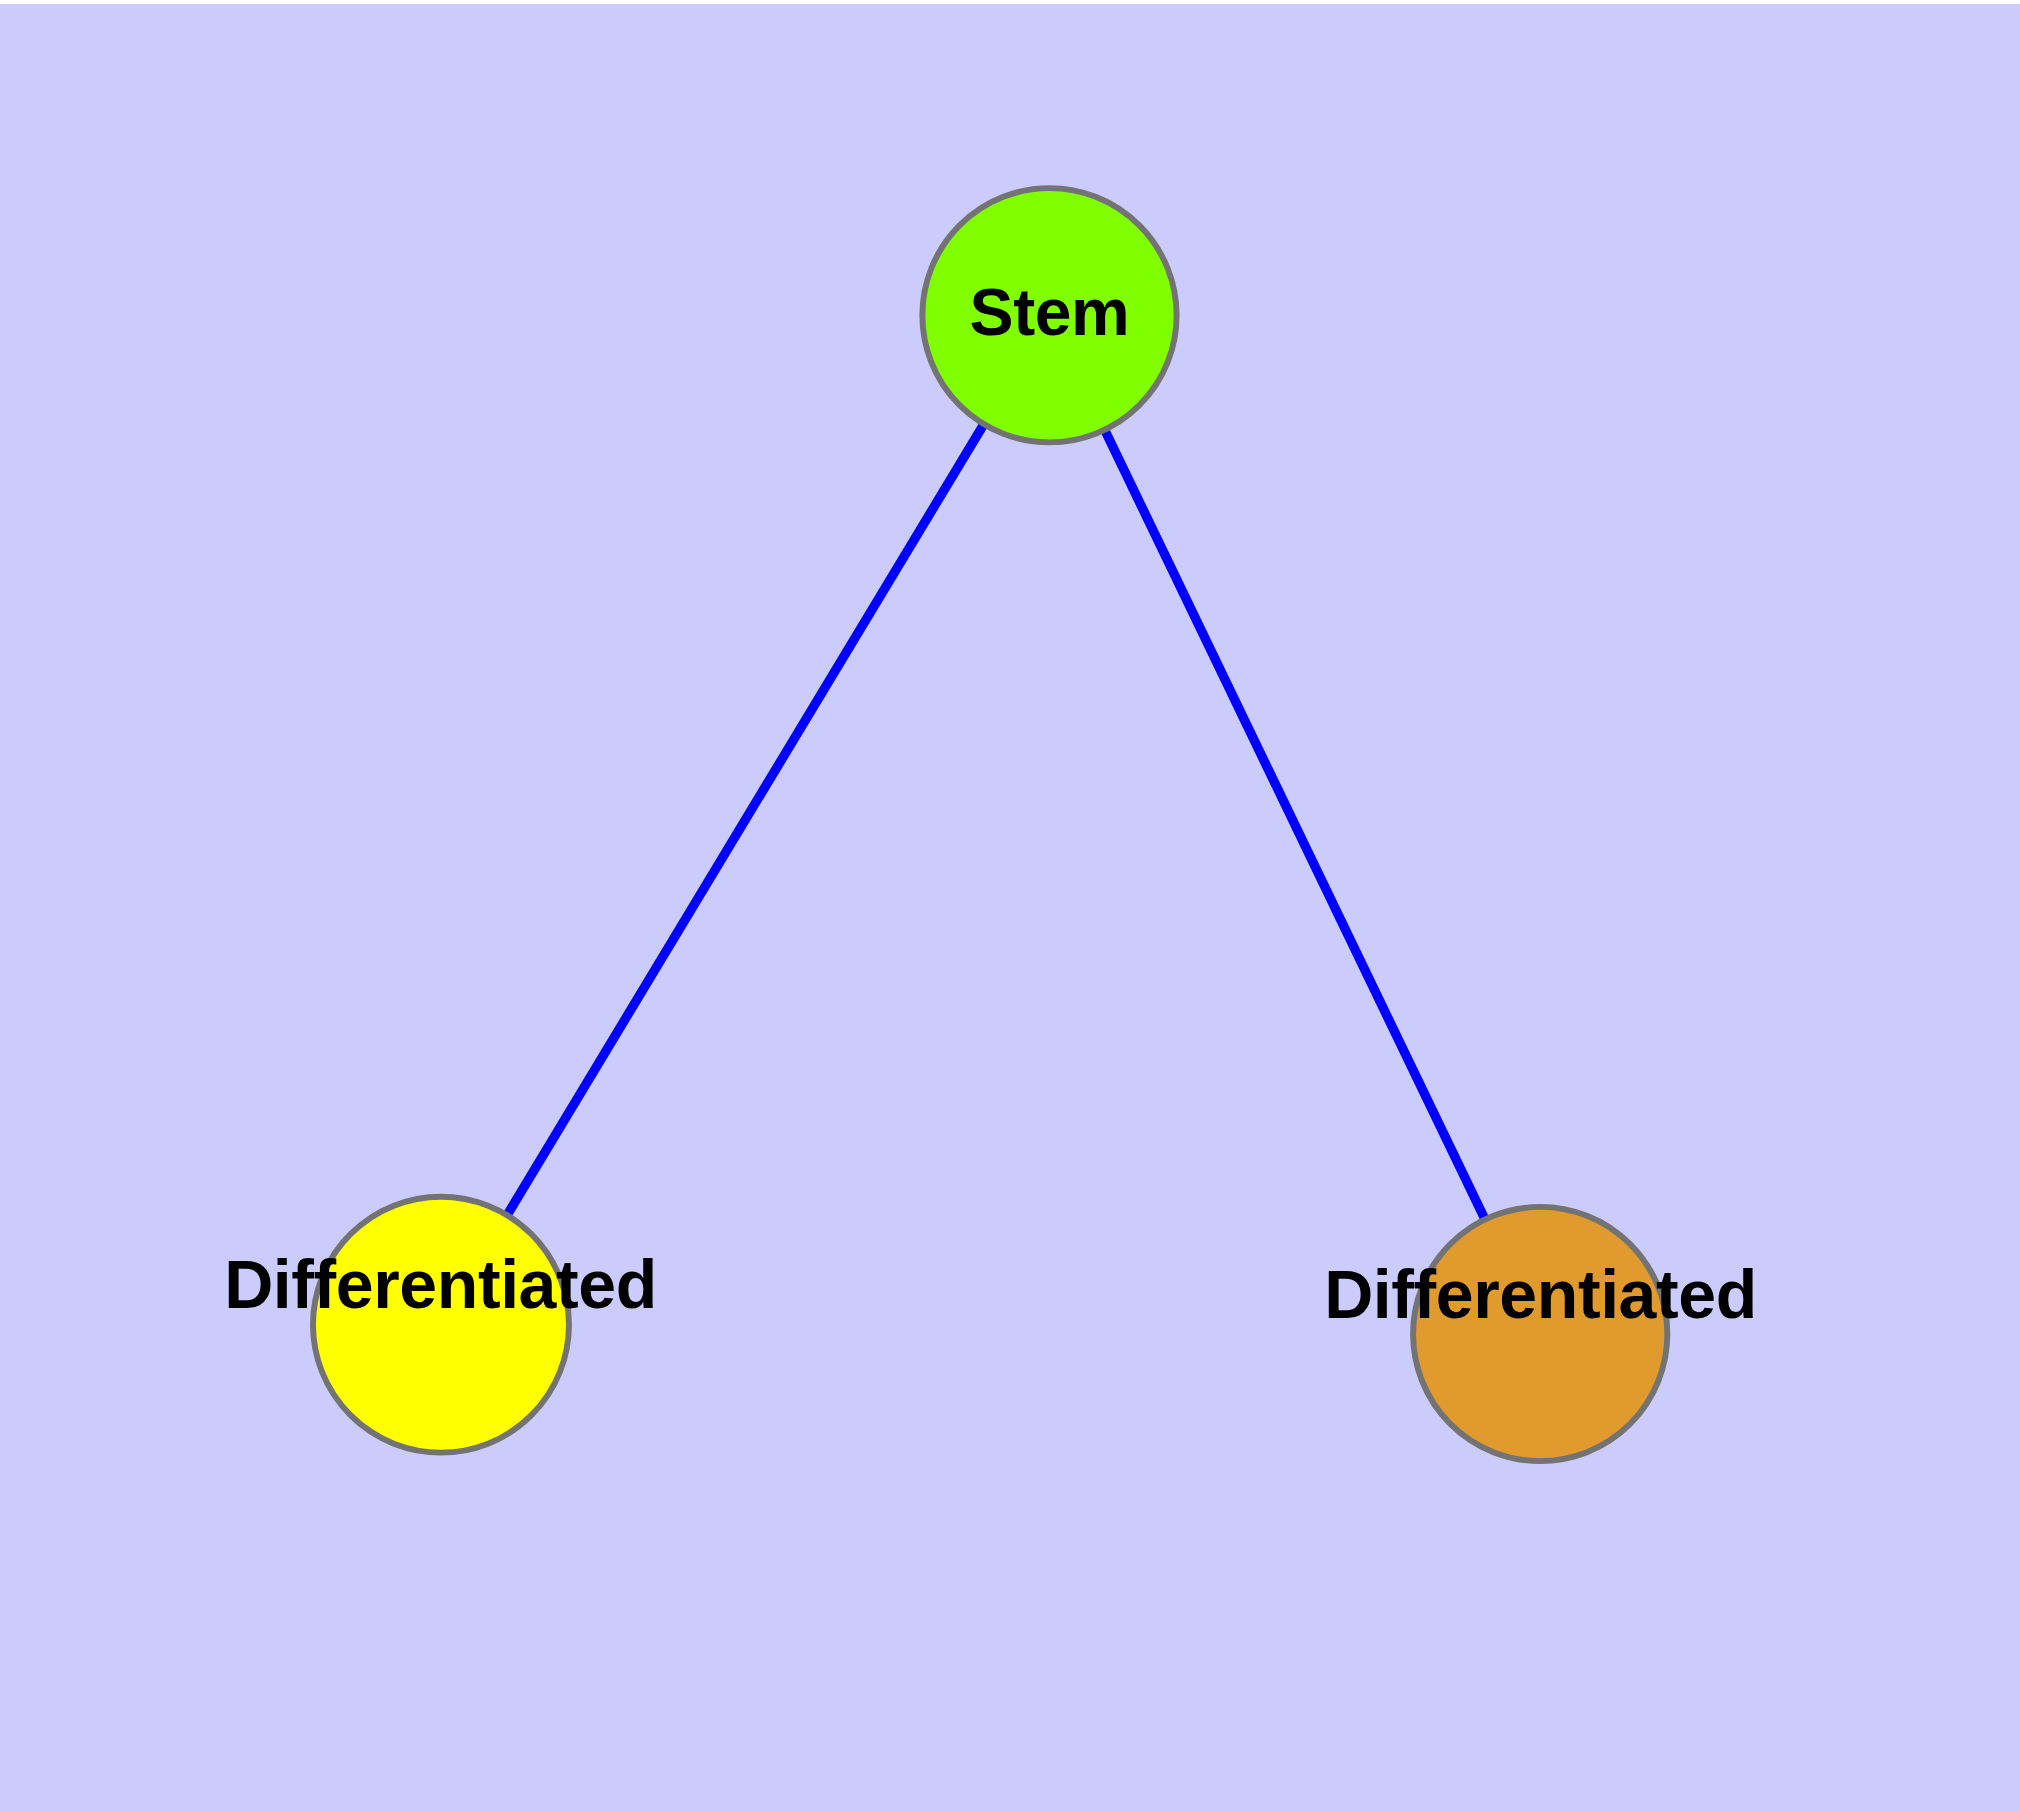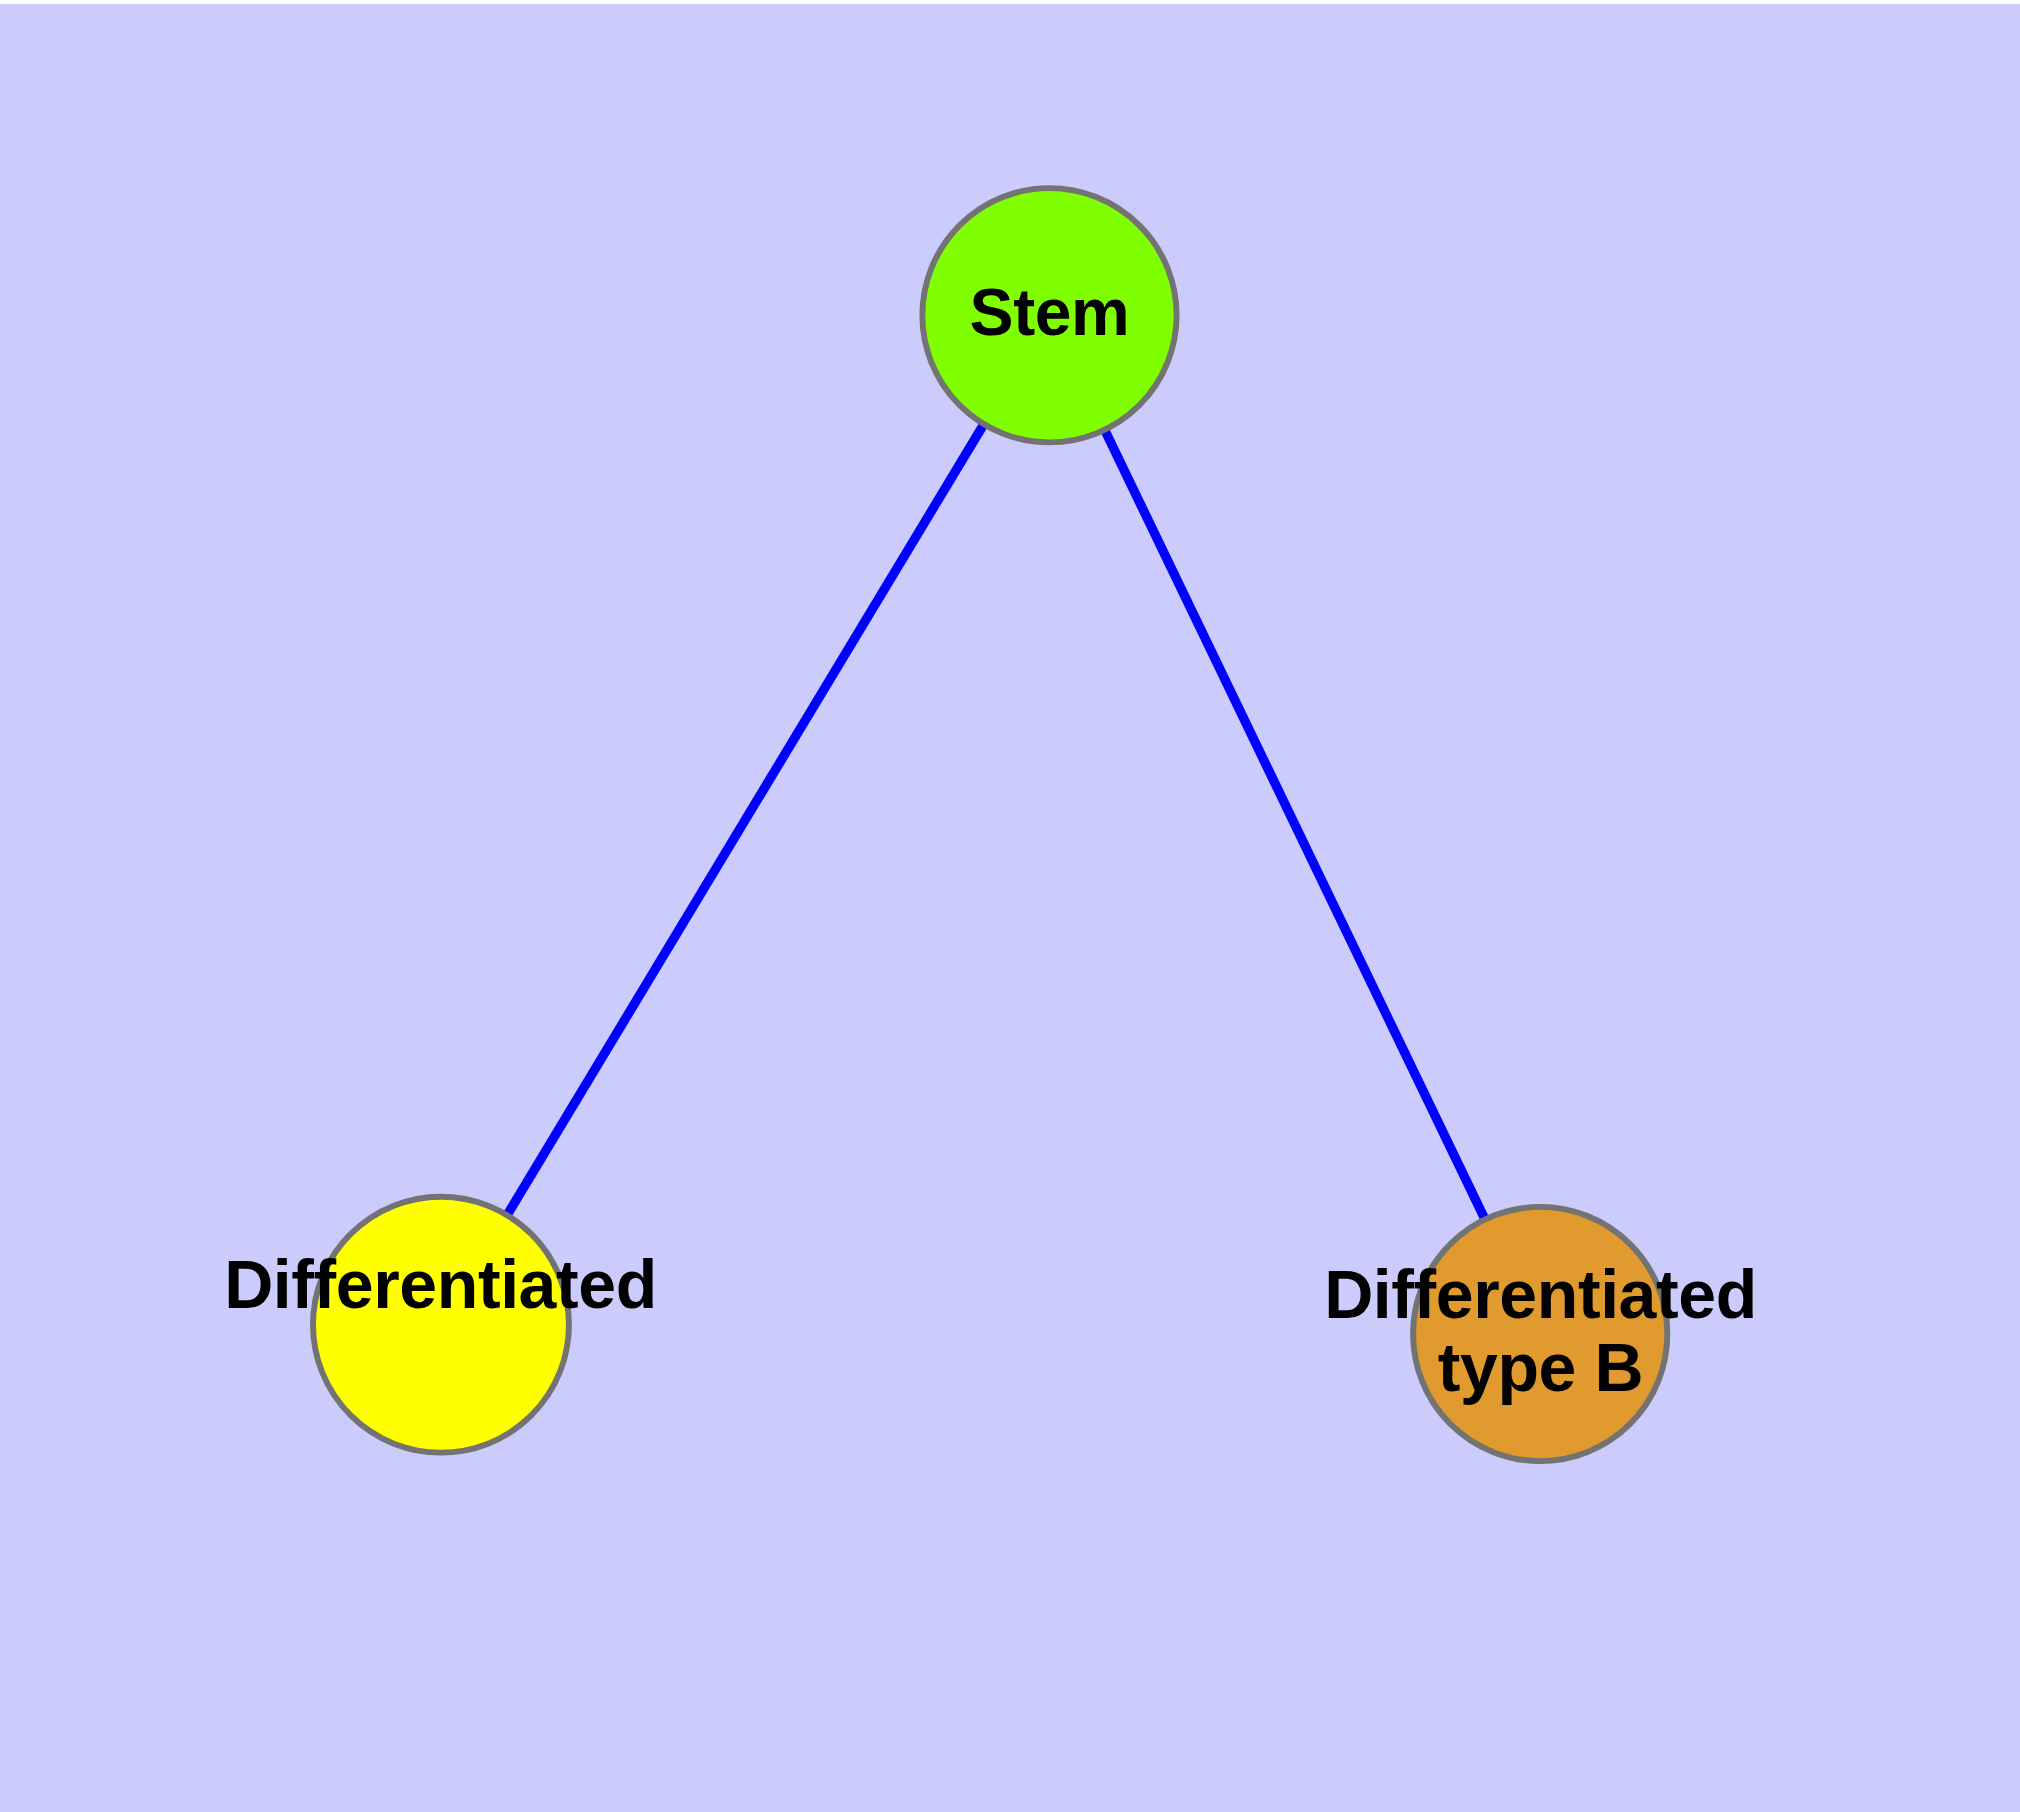--- a/index.html
+++ b/index.html
@@ -83,17 +83,16 @@
   <div class="node-label label-stem">
     <span class="label-line">Stem</span>
   </div>
 
   <div class="node-label label-a">
     <span class="label-line">Differentiated</span>
   </div>
 
   <div class="node-label label-b">
     <span class="label-line">Differentiated</span>
-    <span class="label-line">type B</span>
   </div>
 
 </div>
 
 
 </body></html>

